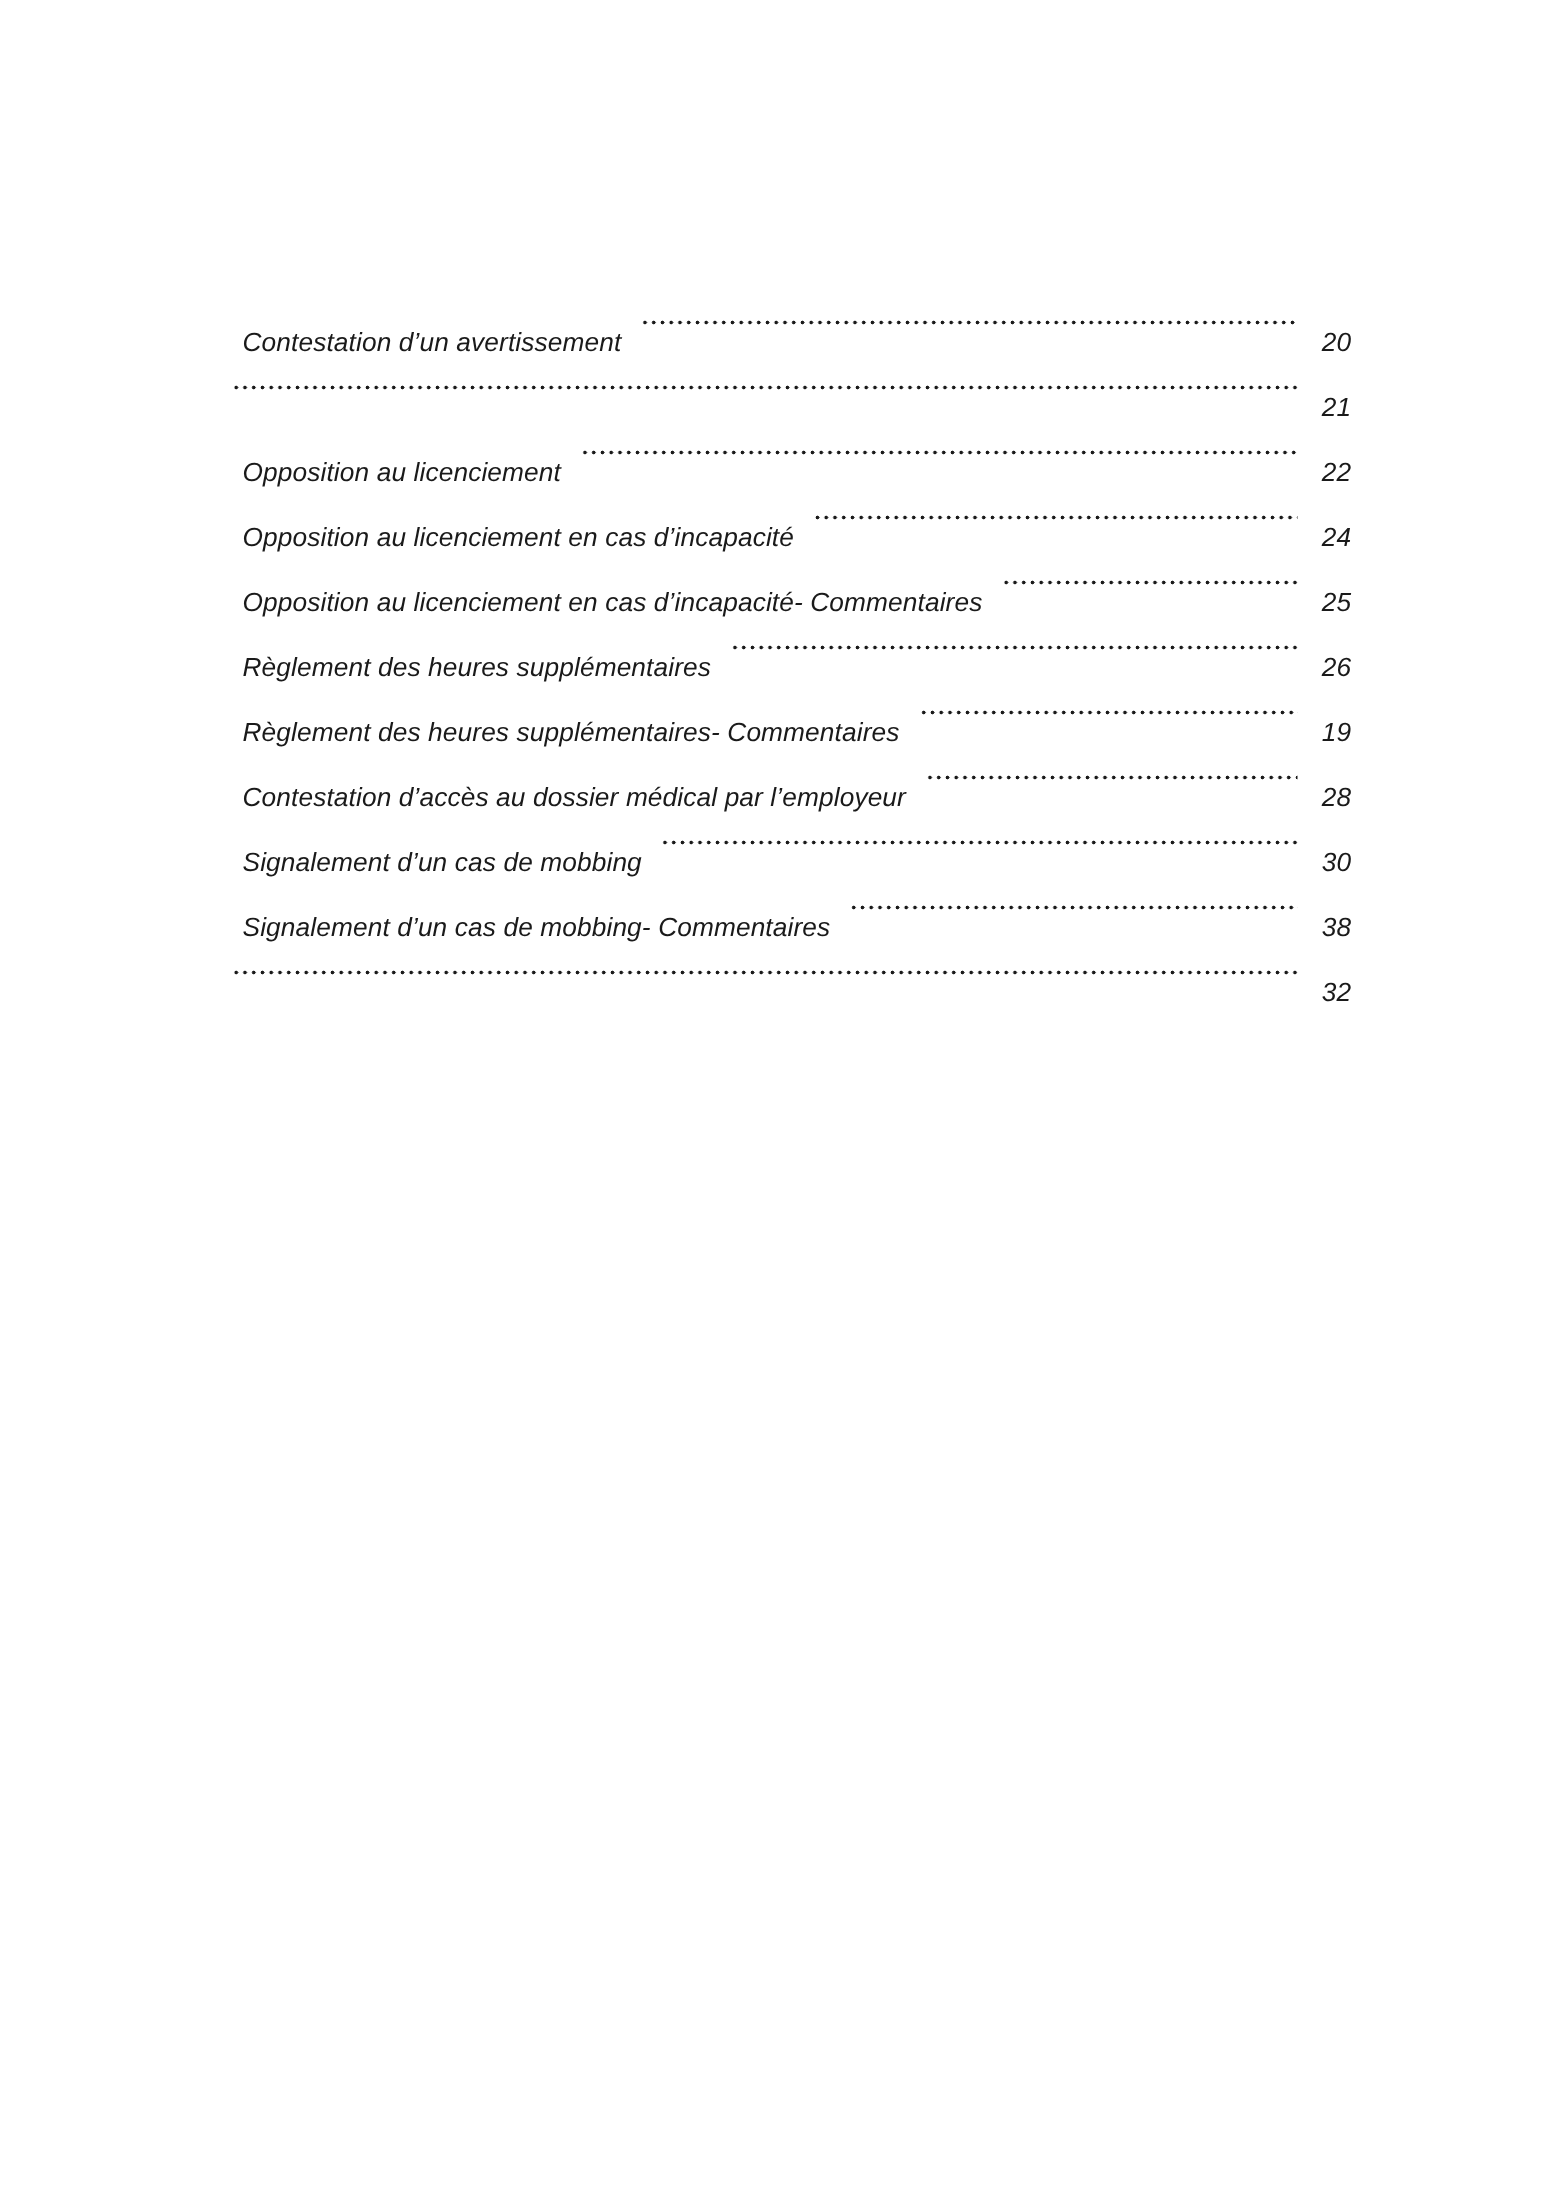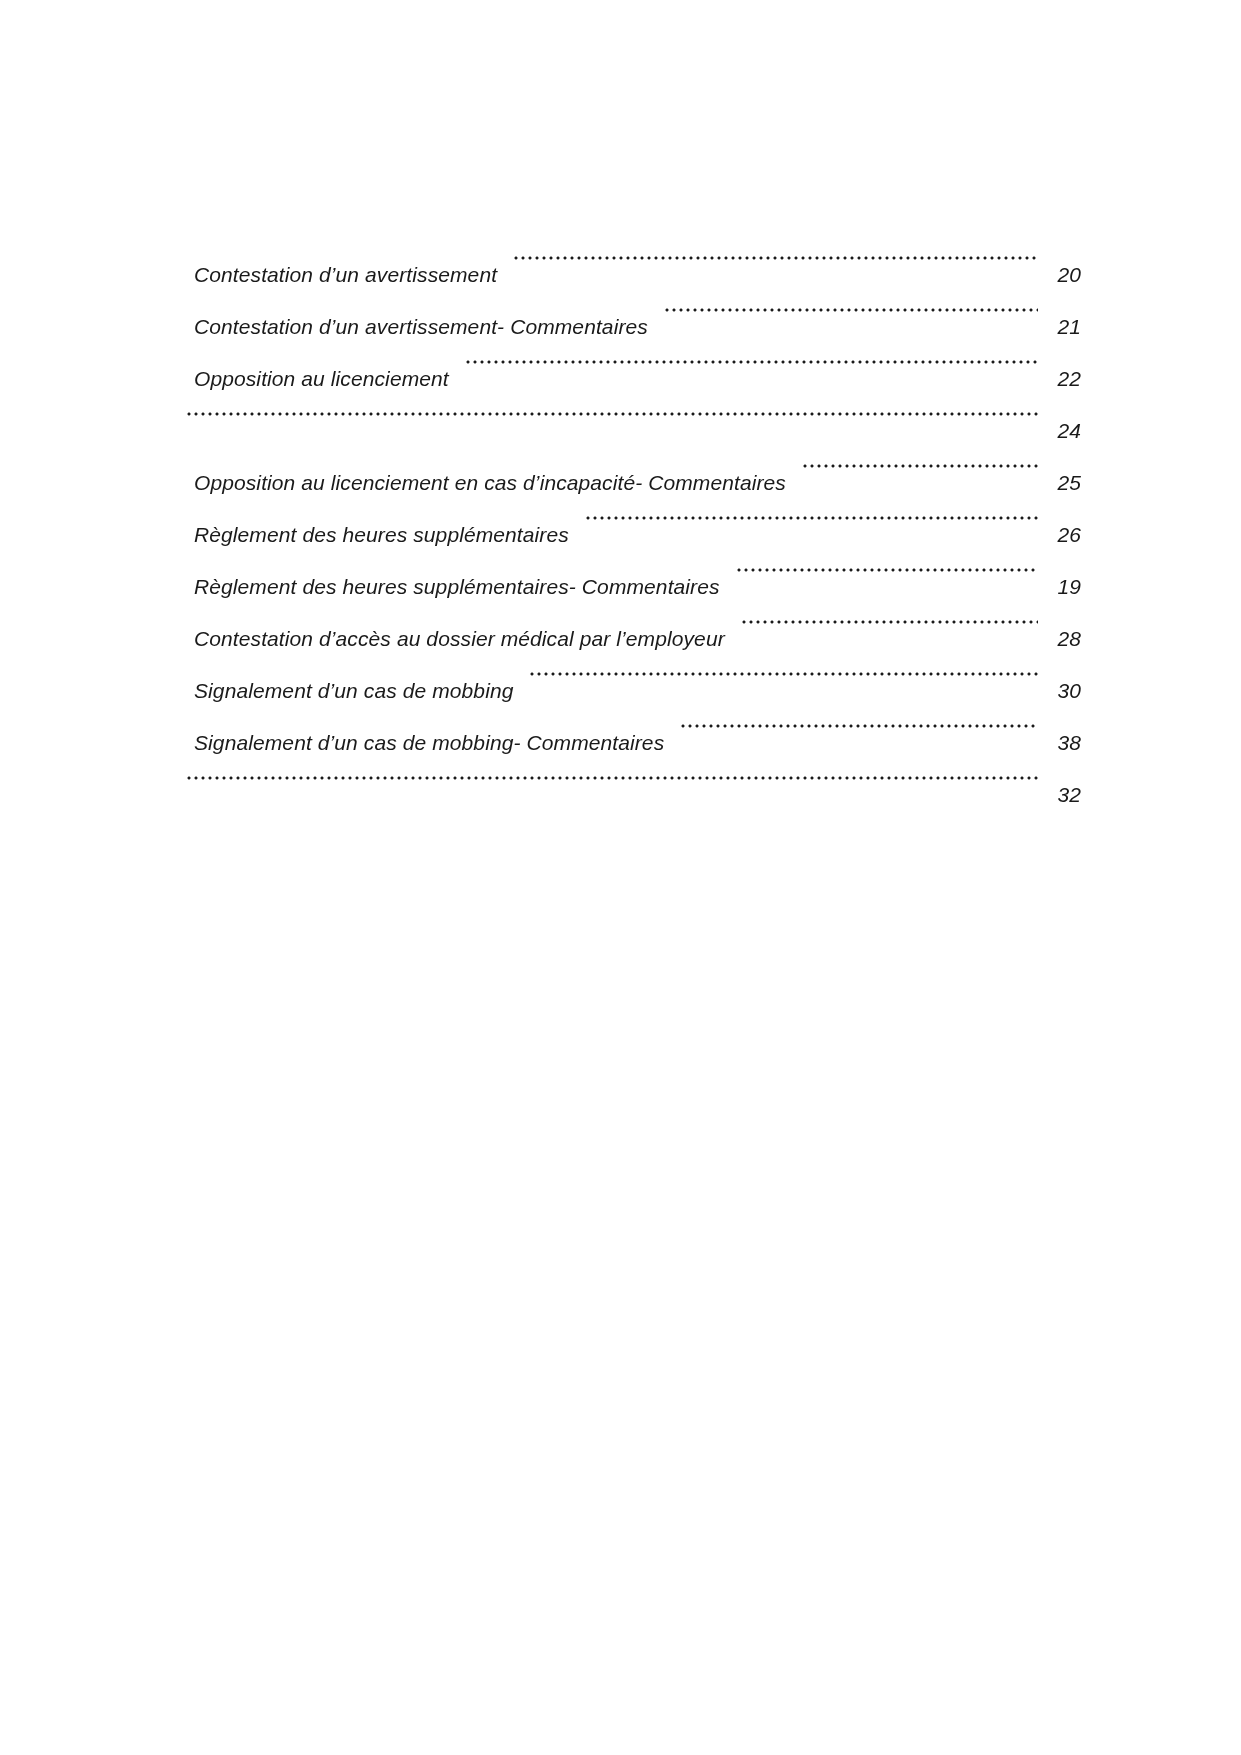--- a/index.html
+++ b/index.html
@@ -61,33 +61,33 @@
 <div class="page">
   <div class="toc">
 
     <div class="toc-entry">
       <span class="toc-title">Contestation d’un avertissement</span>
       <span class="toc-leader"></span>
       <span class="toc-page">20</span>
     </div>
 
     <div class="toc-entry">
-      <span class="toc-title">Contestation d’un avertissement- Commentaires</span>
       <span class="toc-leader"></span>
       <span class="toc-page">21</span>
     </div>
 
     <div class="toc-entry">
       <span class="toc-title">Opposition au licenciement</span>
       <span class="toc-leader"></span>
       <span class="toc-page">22</span>
     </div>
 
 
     <div class="toc-entry">
+      <span class="toc-title">Opposition au licenciement en cas d’incapacité</span>
       <span class="toc-leader"></span>
       <span class="toc-page">24</span>
     </div>
 
     <div class="toc-entry">
       <span class="toc-title">Opposition au licenciement en cas d’incapacité- Commentaires</span>
       <span class="toc-leader"></span>
       <span class="toc-page">25</span>
     </div>
 

